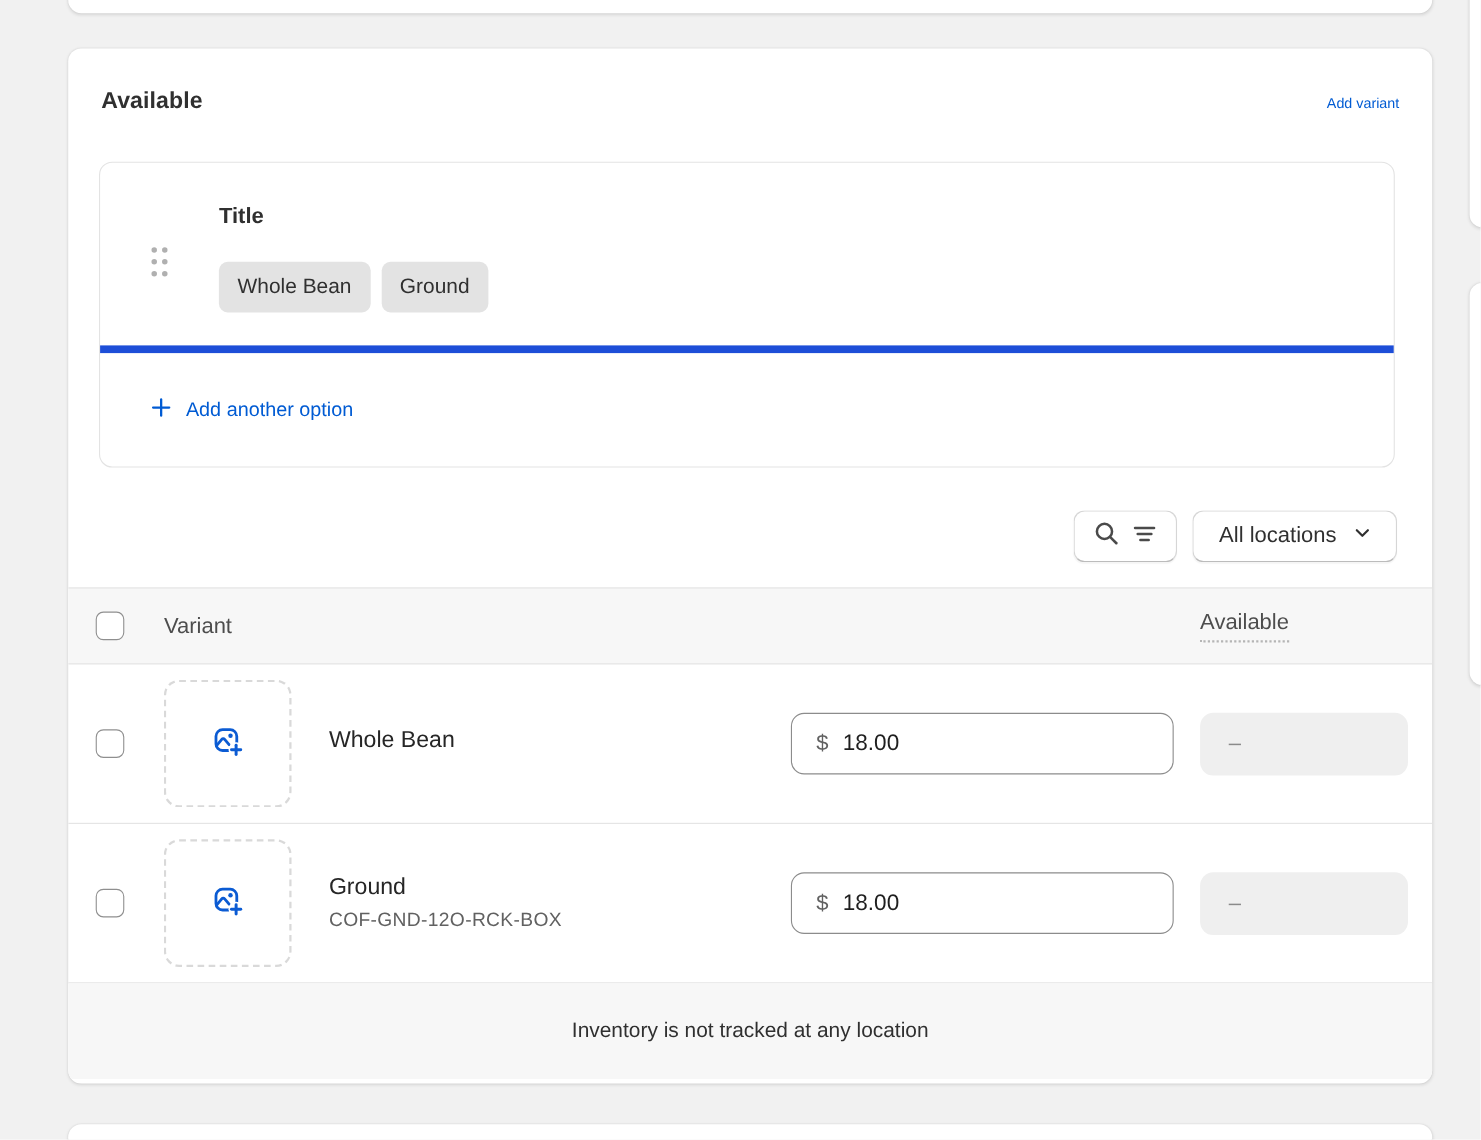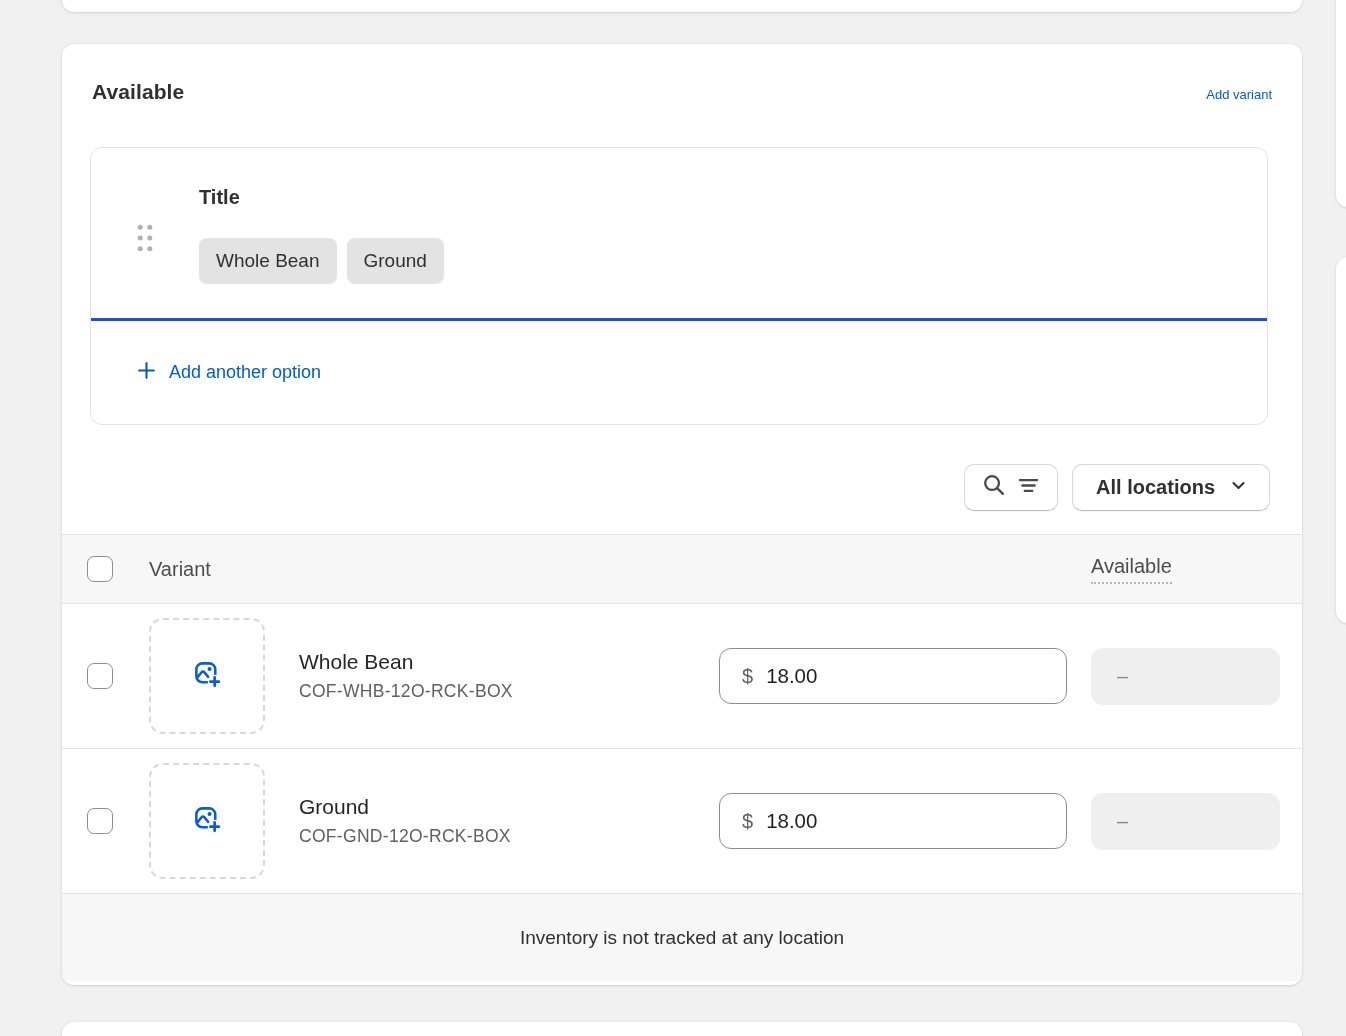--- a/index.html
+++ b/index.html
@@ -20,29 +20,29 @@
 
   
   #variants-card { left:62px; top:44px; width:1240px; height:941px; border-radius:12px; overflow:hidden; }
 
   .card-head { display:flex; justify-content:space-between; align-items:baseline; padding:36px 30px 0 30px; }
   .card-title { font-size:21px; font-weight:bold; letter-spacing:.1px; }
   .link { color:#005BD3; cursor:pointer; text-decoration:none; }
   .add-variant { font-size:13px; }
 
   .option-card { margin:43px 34px 0 28px; border:1px solid #e3e3e3; border-radius:12px; background:#fff; }
-  .option-main { position:relative; height:173px; border-bottom:3px solid #1d4ed8; cursor:pointer; }
+  .option-main { position:relative; height:173px; border-bottom:7px solid #1d4ed8; cursor:pointer; }
   .drag-handle { position:absolute; left:46px; top:76px; cursor:grab; }
   .option-label { position:absolute; left:108px; top:38px; font-size:20px; font-weight:bold; }
   .chips { position:absolute; left:108px; top:90px; display:flex; gap:10px; }
   .chip { background:#e3e3e3; border-radius:8px; padding:10px 17px; font-size:19px; line-height:26px; color:#303030; }
   .add-option-row { height:103px; display:flex; align-items:center; gap:11px; padding-left:44px;
                     font-size:18px; color:#005BD3; cursor:pointer; }
 
-  .controls-row { display:flex; justify-content:flex-end; align-items:flex-start; gap:14px; margin:39px 32px 0 0;font-weight:bold; }
+  .controls-row { display:flex; justify-content:flex-end; align-items:flex-start; gap:14px; margin:39px 32px 0 0; }
   .btn { background:#fff; border:1px solid #d6d6d6; border-bottom-color:#bcbcbc; border-radius:10px;
          height:47px; display:flex; align-items:center; cursor:pointer;
          box-shadow:0 1px 1px rgba(0,0,0,.04); }
   .btn-search-filter { width:94px; justify-content:center; gap:7px; }
   .btn-locations { padding:0 20px 0 23px; gap:13px; font-size:20px; color:#303030; }
 
   .table { margin-top:23px; }
   .t-grid { display:grid; grid-template-columns:25px 26px 36px 116px 34px 1fr 348px 24px 189px 22px;
             align-items:center; }
   .t-head { height:70px; background:#f7f7f7; border-top:1px solid #e3e3e3; border-bottom:1px solid #e3e3e3;
@@ -164,21 +164,20 @@
             <circle cx="15.1" cy="15.1" r="4.6" fill="#ffffff"></circle>
             <g stroke="#0b5bd3" stroke-width="1.8" stroke-linecap="round">
               <line x1="15.1" y1="12.3" x2="15.1" y2="17.9"></line>
                 <line x1="12.3" y1="15.1" x2="17.9" y2="15.1"></line>
             </g>
           </svg>
         </span>
       </div>
       <div class="variant-info">
         <div class="variant-name">Whole Bean</div>
-        <div class="variant-sku">COF-WHB-12O-RCK-BOX</div>
       </div>
       <div class="price-field">
         <span class="currency">$</span>
         <input class="price-input" type="text" value="18.00" style="">
       </div>
       <div class="available-field">–</div>
     </div>
 
     <div class="t-grid t-row">
       <input type="checkbox" class="cb" style="">

